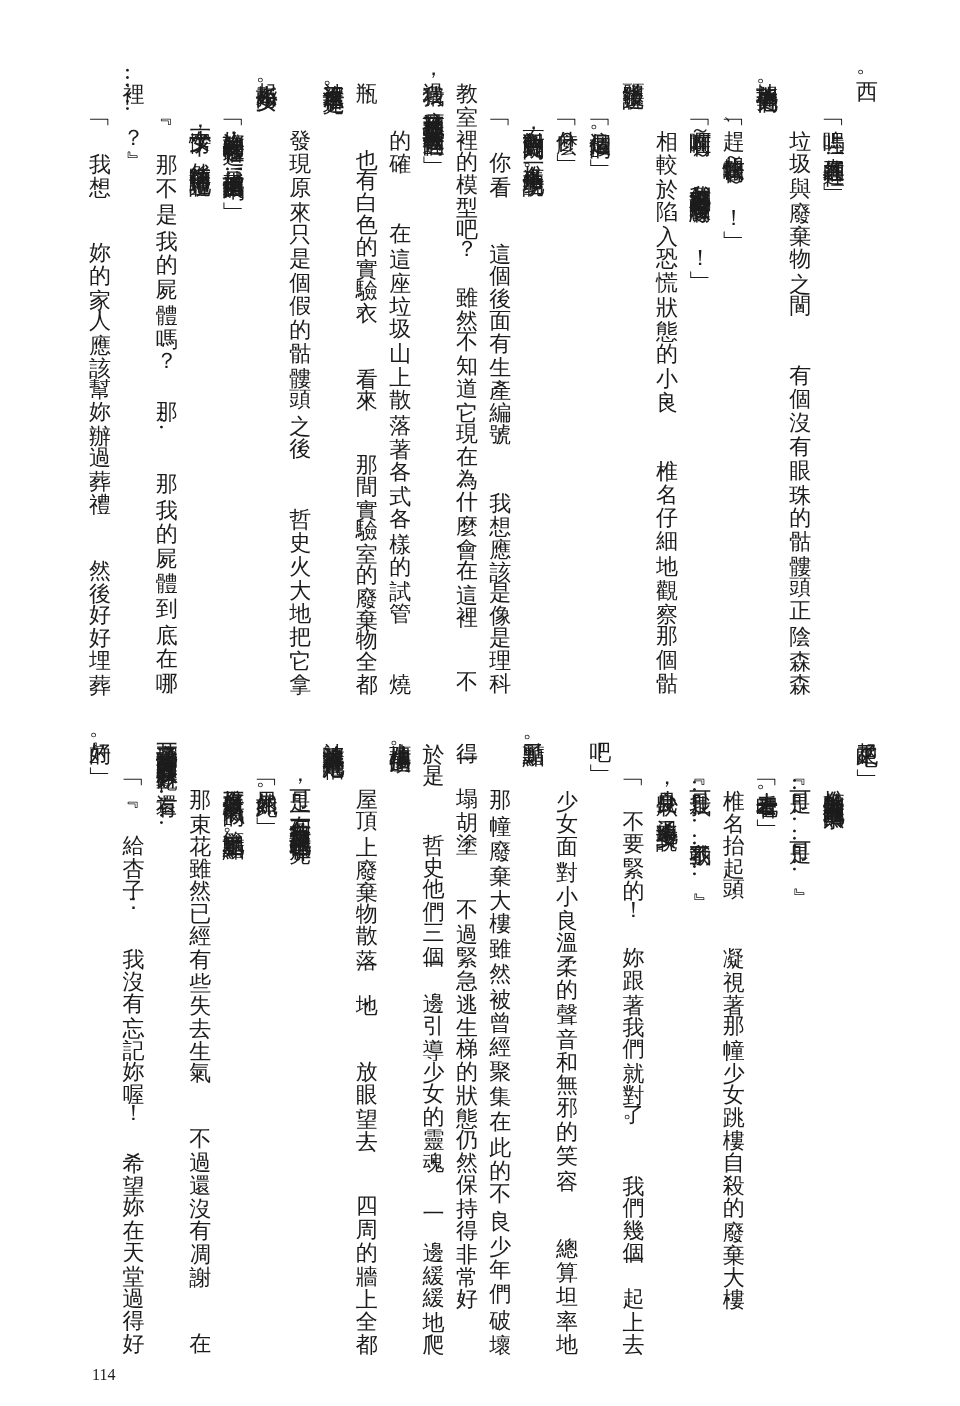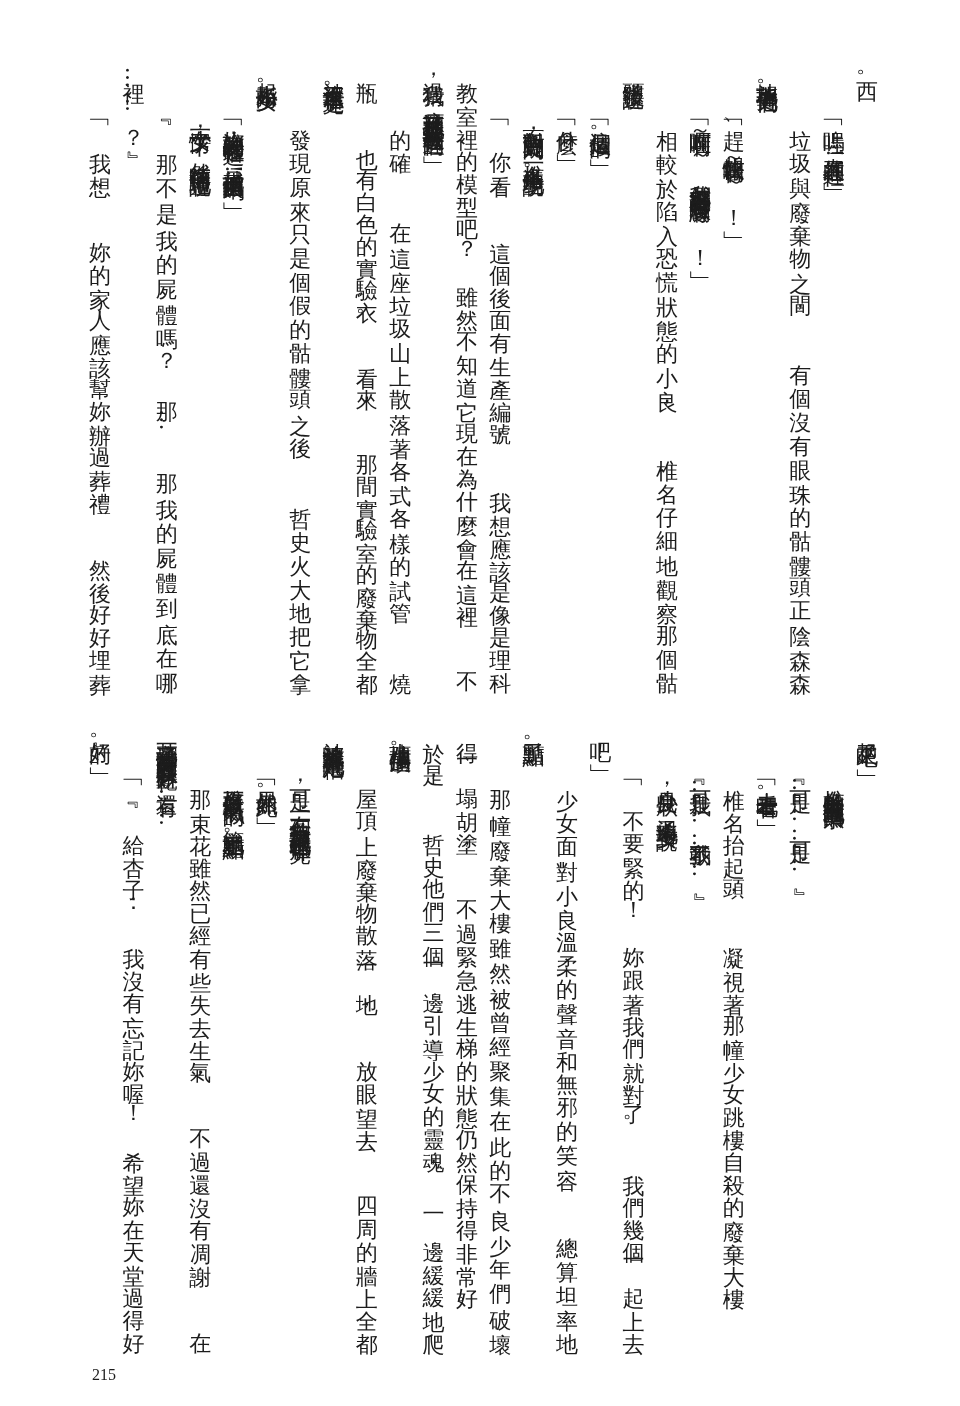--- a/index.html
+++ b/index.html
@@ -100,13 +100,13 @@
   <div class="col">被噴漆塗鴉畫得亂七八糟。</div>
   <div class="col ind">可是，在一個角落有一束花靜靜地供奉在那兒。</div>
   <div class="col ind">「果然如此。」</div>
   <div class="col ind">椎名好像鬆了一口氣似的，篤定地點了點頭。</div>
   <div class="col ind full">那束花雖然已經有些失去生氣，不過還沒有凋謝。在</div>
   <div class="col">花旁邊擺了一罐開著的飲料以及一盒餅乾，還有……</div>
   <div class="col ind full">「『給杏子：我沒有忘記妳喔！希望妳在天堂過得好</div>
   <div class="col">好的』。」</div>
 </div>
 
-<div class="page-number">215</div>
+<div class="page-number">114</div>
 
 </body></html>

